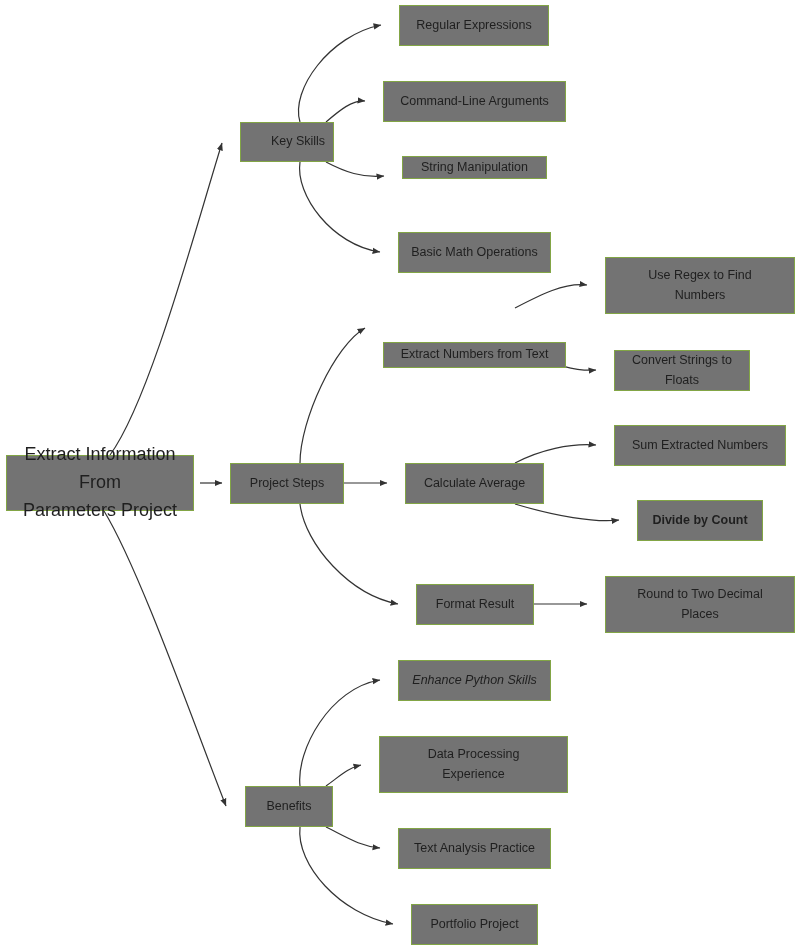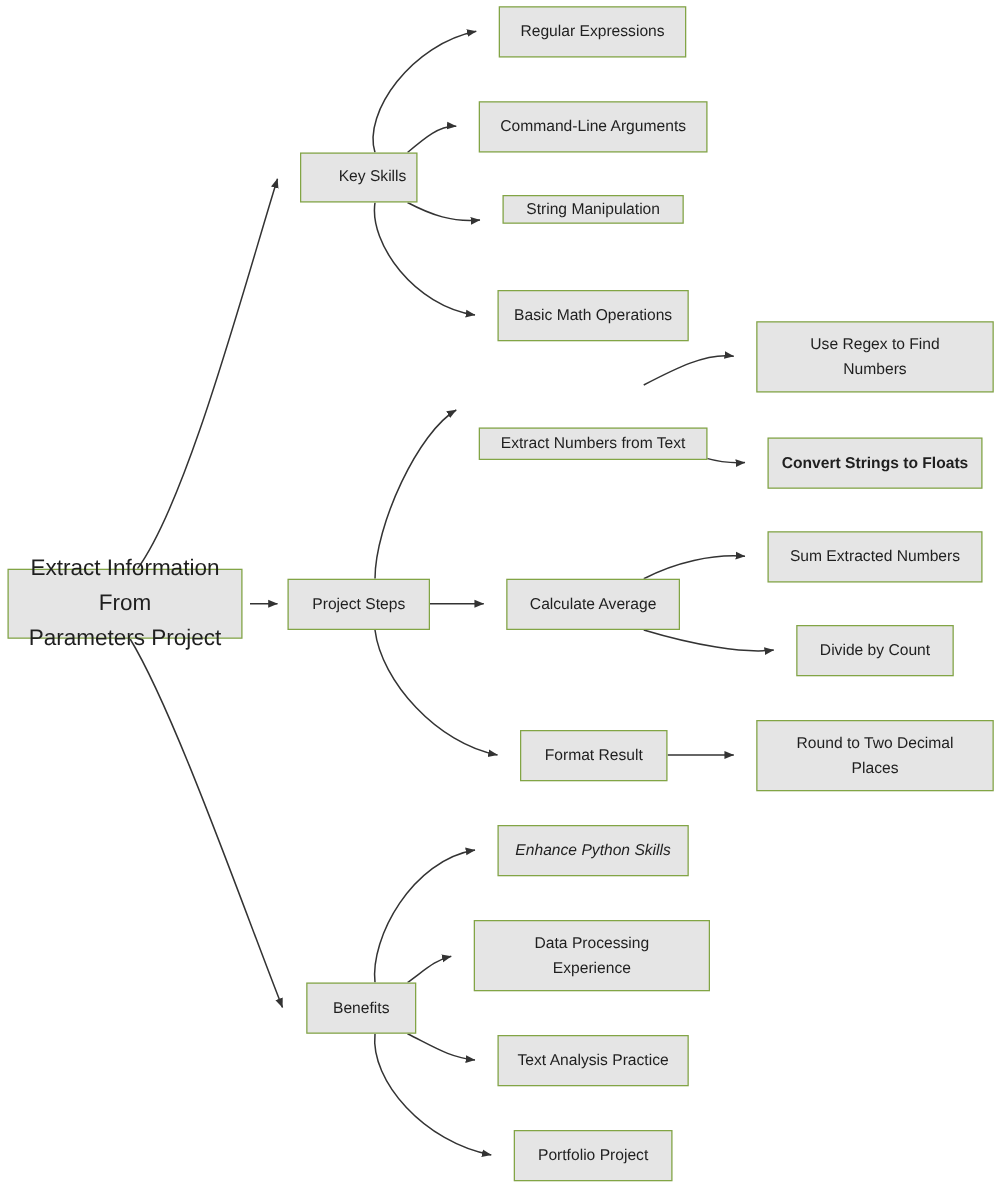--- a/index.html
+++ b/index.html
@@ -23,21 +23,21 @@
     position: absolute;
     left: 0;
     top: 0;
     width: 800px;
     height: 950px;
     pointer-events: none;
   }
   .node {
     position: absolute;
     box-sizing: border-box;
-    background: #e5e5e5;
+    background: #737373;
     border: 1px solid #82a545;
     display: flex;
     align-items: center;
     justify-content: center;
     text-align: center;
     color: #1f1f1f;
     font-size: 12.5px;
     line-height: 1.55;
     padding: 2px 6px;
     white-space: pre-line;
@@ -84,24 +84,24 @@
 Parameters Project</div>
       <div class="node" style="left: 240px; top: 122px; width: 94px; height: 40px; padding-left: 28px;">Key Skills</div>
       <div class="node" style="left: 399px; top: 5px; width: 150px; height: 41px;">Regular Expressions</div>
       <div class="node" style="left: 383px; top: 81px; width: 183px; height: 41px;">Command-Line Arguments</div>
       <div class="node" style="left: 402px; top: 156px; width: 145px; height: 23px; text-align: right;">String Manipulation</div>
       <div class="node" style="left: 398px; top: 232px; width: 153px; height: 41px;">Basic Math Operations</div>
       <div class="node" style="left: 230px; top: 463px; width: 114px; height: 41px;">Project Steps</div>
       <div class="node" style="left: 383px; top: 308px; width: 183px; height: 26px; margin-top: 34px;">Extract Numbers from Text</div>
       <div class="node" style="left: 605px; top: 257px; width: 190px; height: 57px;">Use Regex to Find
 Numbers</div>
-      <div class="node" style="left: 614px; top: 350px; width: 172px; height: 41px; font-weight: bold;">Convert Strings to Floats</div>
+      <div class="node" style="left: 614px; top: 350px; width: 136px; height: 41px;">Convert Strings to Floats</div>
       <div class="node" style="left: 405px; top: 463px; width: 139px; height: 41px;">Calculate Average</div>
       <div class="node" style="left: 614px; top: 425px; width: 172px; height: 41px;">Sum Extracted Numbers</div>
-      <div class="node" style="left: 637px; top: 500px; width: 126px; height: 41px;">Divide by Count</div>
+      <div class="node" style="left: 637px; top: 500px; width: 126px; height: 41px; font-weight: bold;">Divide by Count</div>
       <div class="node" style="left: 416px; top: 584px; width: 118px; height: 41px;">Format Result</div>
       <div class="node" style="left: 605px; top: 576px; width: 190px; height: 57px;">Round to Two Decimal
 Places</div>
       <div class="node" style="left: 245px; top: 786px; width: 88px; height: 41px;">Benefits</div>
       <div class="node" style="left: 398px; top: 660px; width: 153px; height: 41px; font-style: italic;">Enhance Python Skills</div>
       <div class="node" style="left: 379px; top: 736px; width: 189px; height: 57px;">Data Processing
 Experience</div>
       <div class="node" style="left: 398px; top: 828px; width: 153px; height: 41px;">Text Analysis Practice</div>
       <div class="node" style="left: 411px; top: 904px; width: 127px; height: 41px;">Portfolio Project</div>
     </div>

